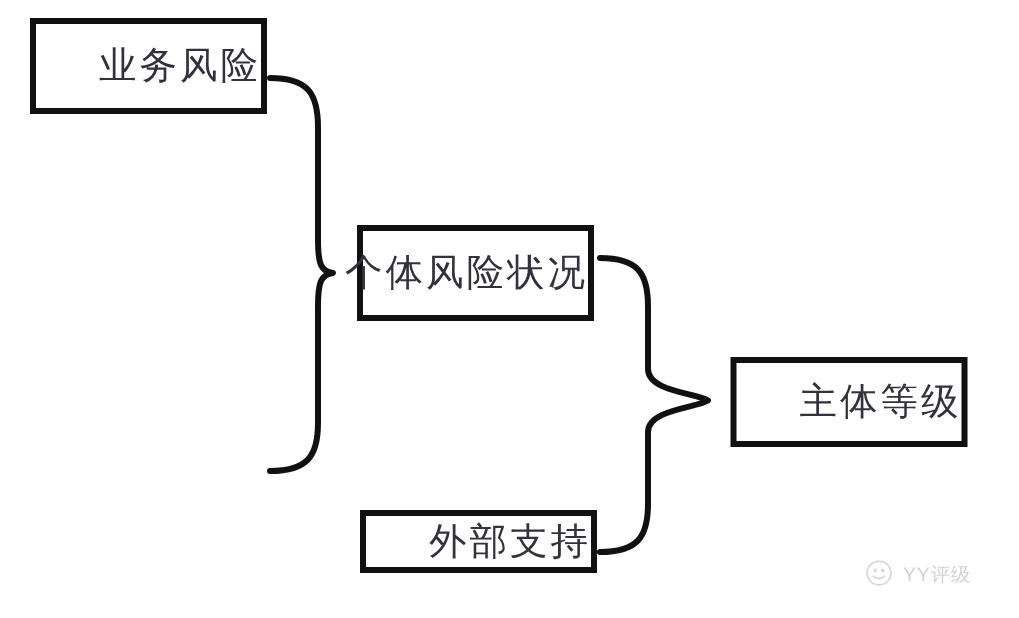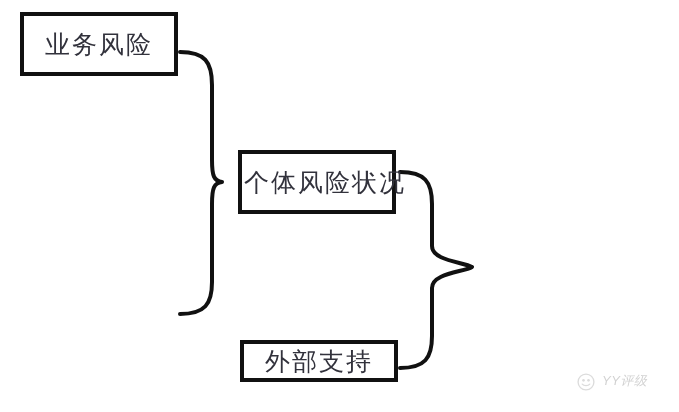--- a/index.html
+++ b/index.html
@@ -17,21 +17,21 @@
     background: #ffffff;
     overflow: hidden;
   }
   .node {
     position: absolute;
     box-sizing: border-box;
     background: #ffffff;
     border: 4px solid #111111;
     display: flex;
     align-items: center;
-    justify-content: center;
+    justify-content: flex-end;
   }
   .node-label {
     font-family: "Liberation Serif", "DejaVu Serif", serif;
     font-size: 25px;
     line-height: 1;
     color: #32323c;
     letter-spacing: 2px;
     white-space: nowrap;
   }
   #node-business   { left: 20px;  top: 12px;  width: 158px; height: 64px; }
@@ -47,24 +47,23 @@
     width: 679px;
     height: 412px;
     pointer-events: none;
   }
 
   #watermark {
     position: absolute;
     left: 576px;
     top: 372px;
     display: flex;
-    align-items: flex-start;
+    align-items: flex-end;
     gap: 6px;
     opacity: 0.30;
-    font-style: italic;
   }
   .wm-logo {
     width: 20px;
     height: 20px;
     flex: none;
   }
   .wm-text {
     font-family: "Liberation Sans", "DejaVu Sans", sans-serif;
     font-size: 13px;
     color: #6b6b6b;
@@ -102,20 +101,23 @@
 
 
   <div class="node" id="node-individual">
     <span class="node-label">个体风险状况</span>
   </div>
 
   <div class="node" id="node-external">
     <span class="node-label">外部支持</span>
   </div>
 
+  <div class="node" id="node-entity">
+    <span class="node-label">主体等级</span>
+  </div>
 
   <div id="watermark">
     <svg class="wm-logo" viewBox="0 0 24 24" xmlns="http://www.w3.org/2000/svg">
       <circle cx="12" cy="12" r="9.5" fill="none" stroke="#8a8a8a" stroke-width="1.6"></circle>
       <circle cx="9" cy="10" r="1.6" fill="#8a8a8a"></circle>
       <circle cx="15" cy="10" r="1.6" fill="#8a8a8a"></circle>
       <path d="M 7.5 14.5 C 9.5 17, 14.5 17, 16.5 14.5" fill="none" stroke="#8a8a8a" stroke-width="1.5" stroke-linecap="round"></path>
     </svg>
     <span class="wm-text">YY评级</span>
   </div>

